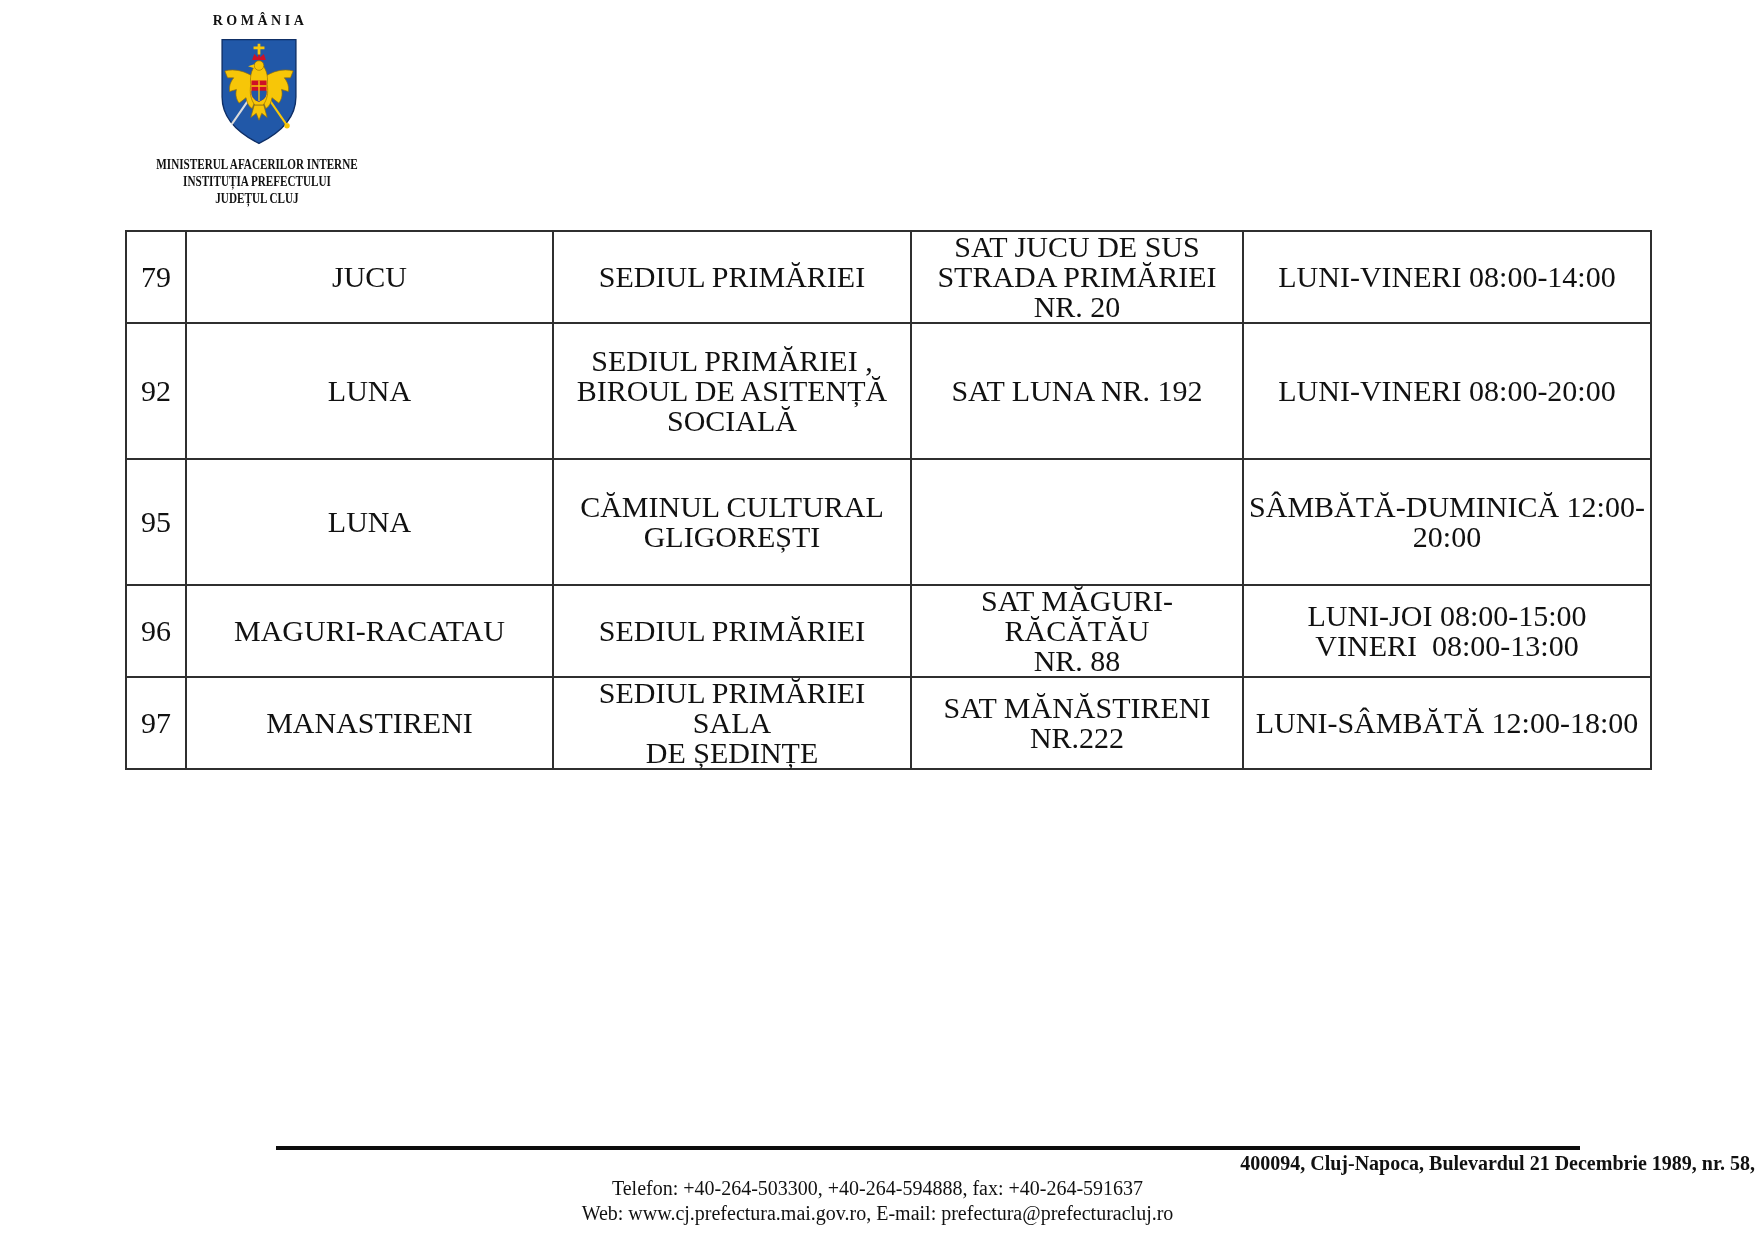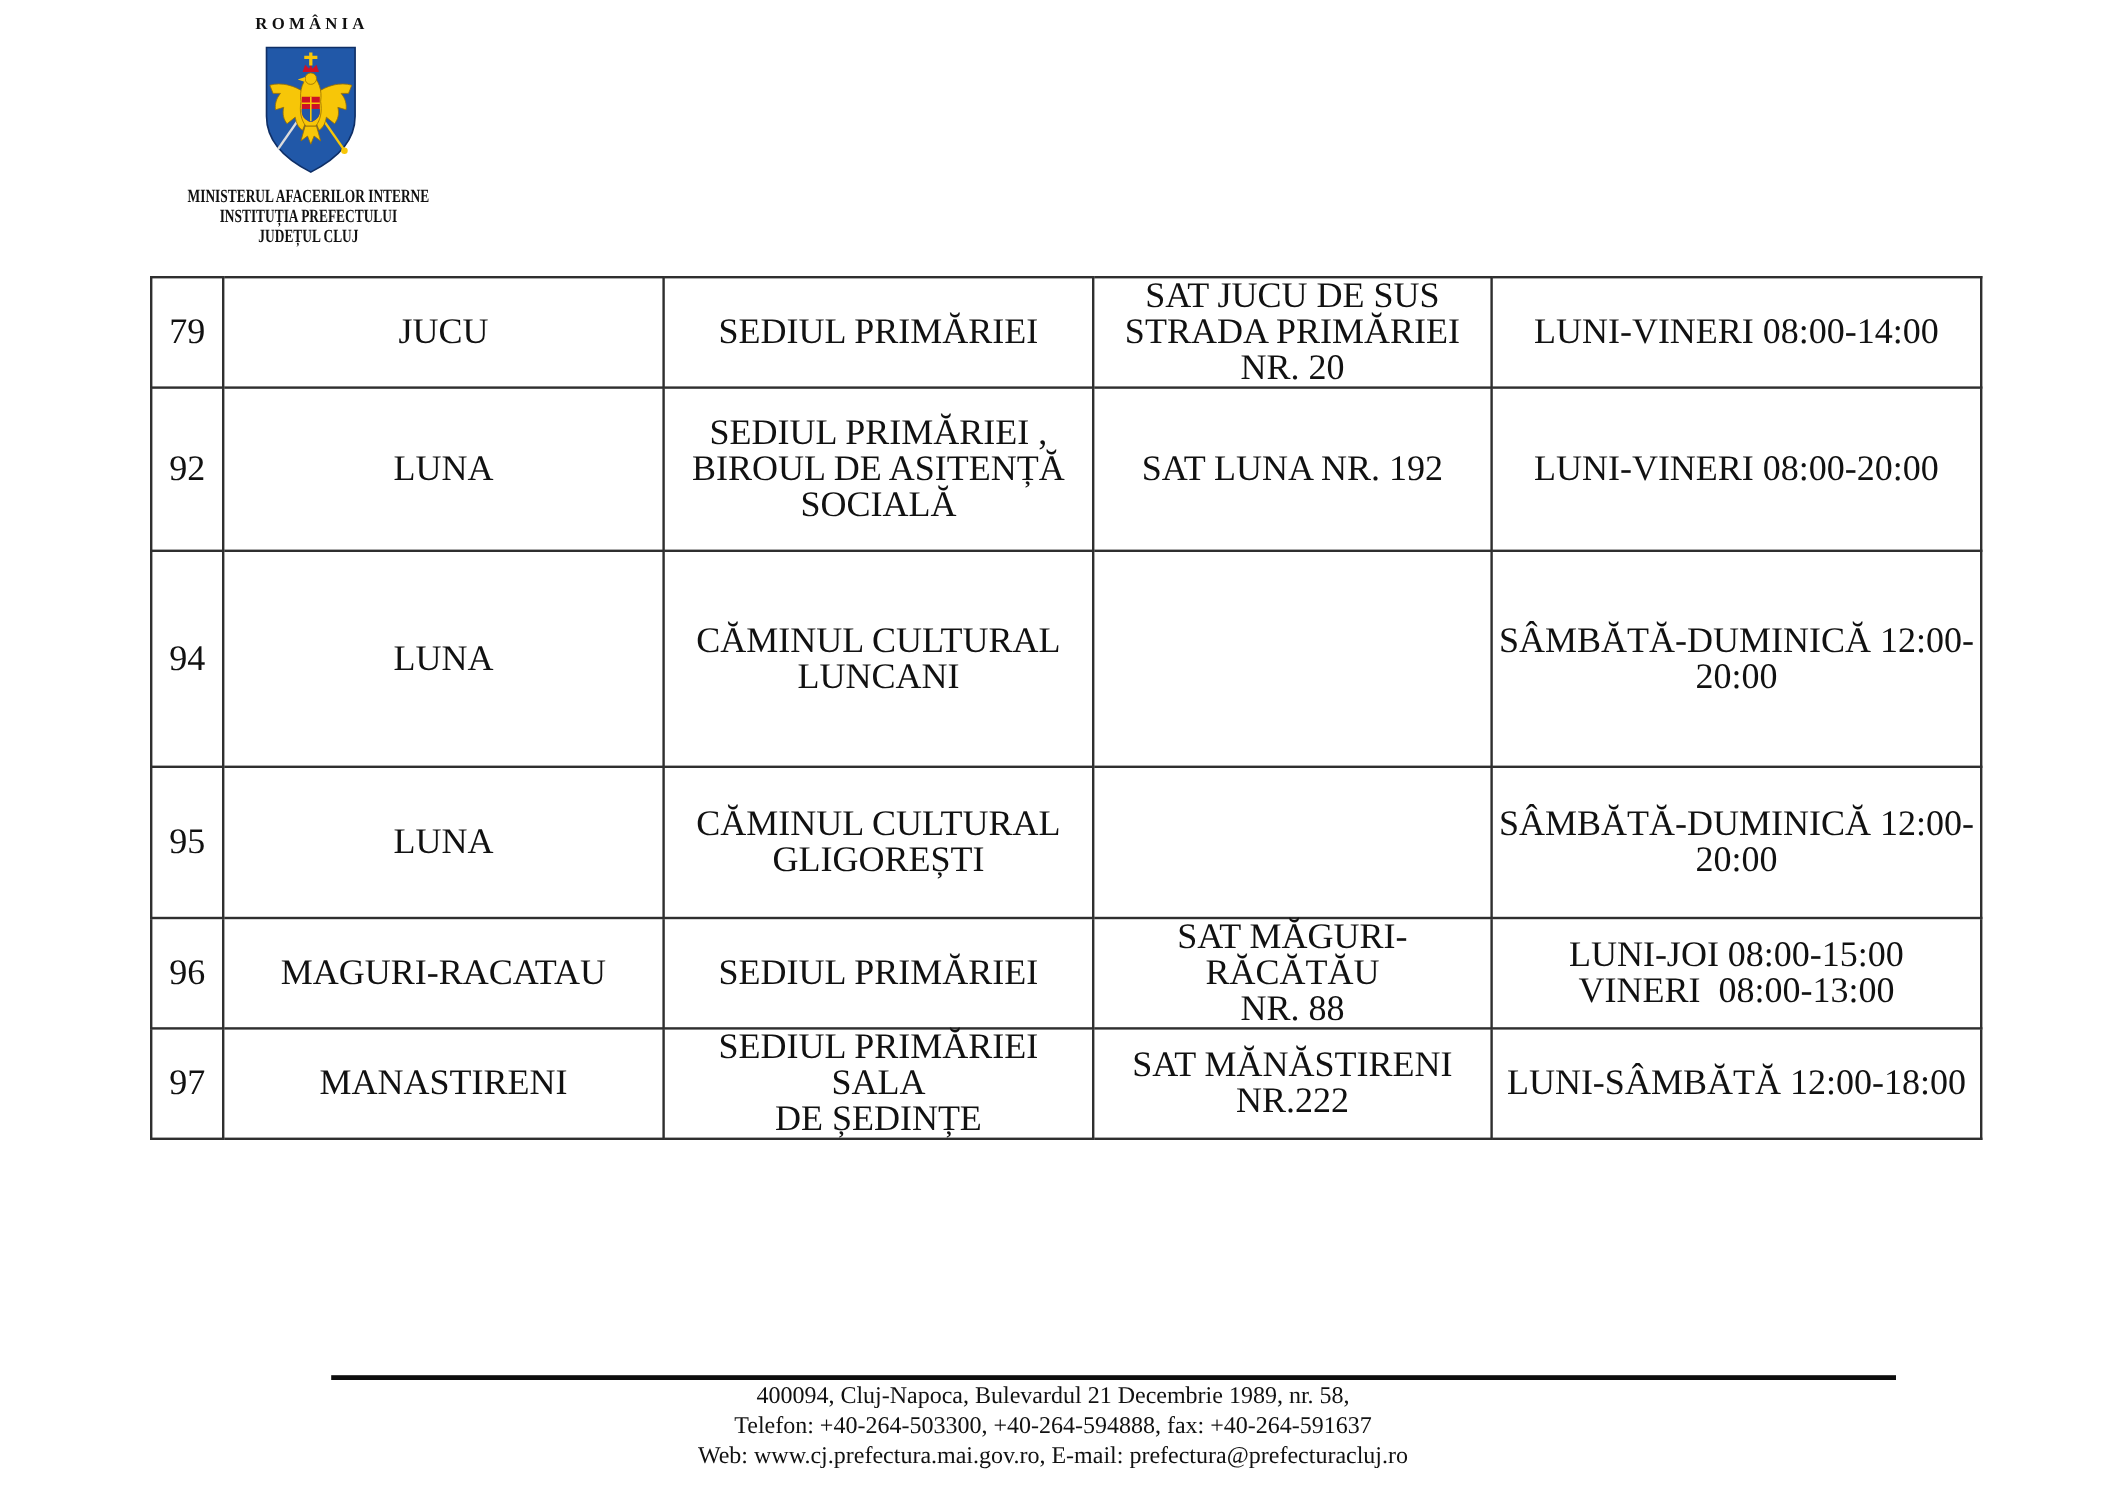--- a/index.html
+++ b/index.html
@@ -39,21 +39,21 @@
   tr.r6{height:75px;}
   
   .footer-rule{
     position:absolute;left:276px;top:1146px;width:1304px;height:4px;
     background:#0d0d0d;
   }
   .footer{
     position:absolute;top:1151px;left:0;width:1755px;text-align:center;
     font-size:20px;line-height:25px;
   }
-  .footer .f-bold{font-weight:normal;}
+  .footer .f-bold{font-weight:bold;text-align:right;}
 </style>
 </head>
 <body>
 
 <div>
 
   <div class="country">ROMÂNIA</div>
 
   <svg class="coa" viewBox="0 0 120 160" aria-hidden="true">
 
@@ -104,28 +104,20 @@
       </tr>
       <tr class="r1">
         <td>92</td>
         <td>LUNA</td>
         <td>SEDIUL PRIMĂRIEI ,
 BIROUL DE ASITENȚĂ
 SOCIALĂ</td>
         <td>SAT LUNA NR. 192</td>
         <td>LUNI-VINERI 08:00-20:00</td>
       </tr>
-      <tr class="r3">
-        <td>94</td>
-        <td>LUNA</td>
-        <td>CĂMINUL CULTURAL
-LUNCANI</td>
-        <td></td>
-        <td>SÂMBĂTĂ-DUMINICĂ 12:00-20:00</td>
-      </tr>
       <tr class="r4">
         <td>95</td>
         <td>LUNA</td>
         <td>CĂMINUL CULTURAL
 GLIGOREȘTI</td>
         <td></td>
         <td>SÂMBĂTĂ-DUMINICĂ 12:00-20:00</td>
       </tr>
       <tr class="r5">
         <td>96</td>

